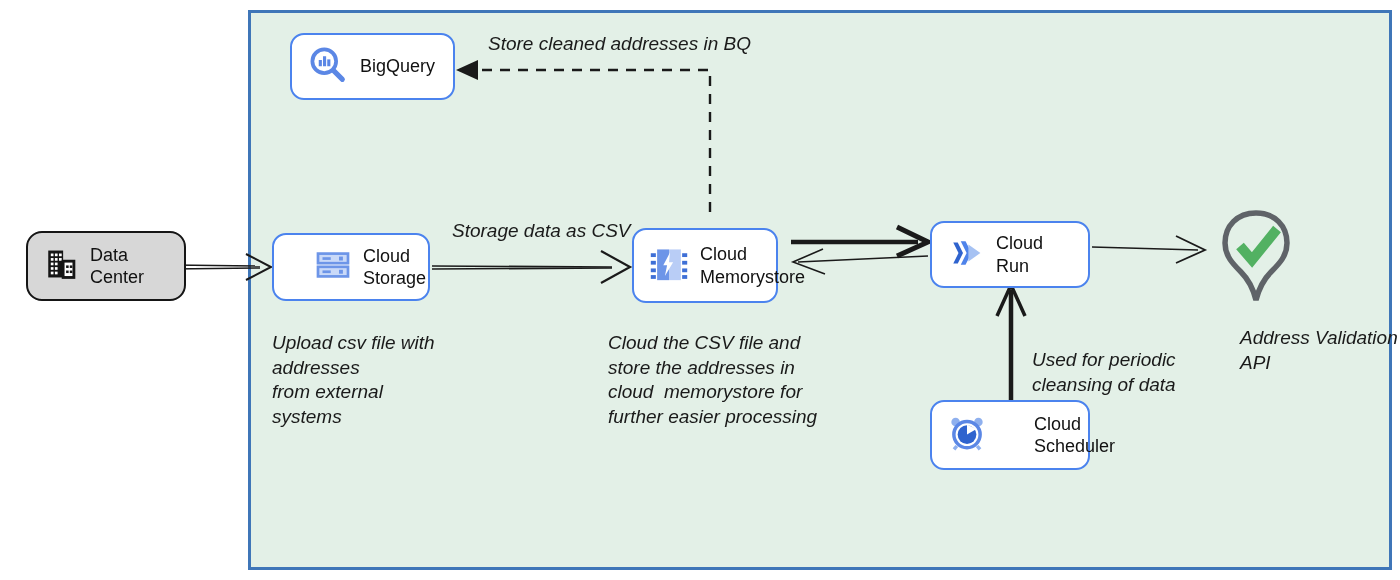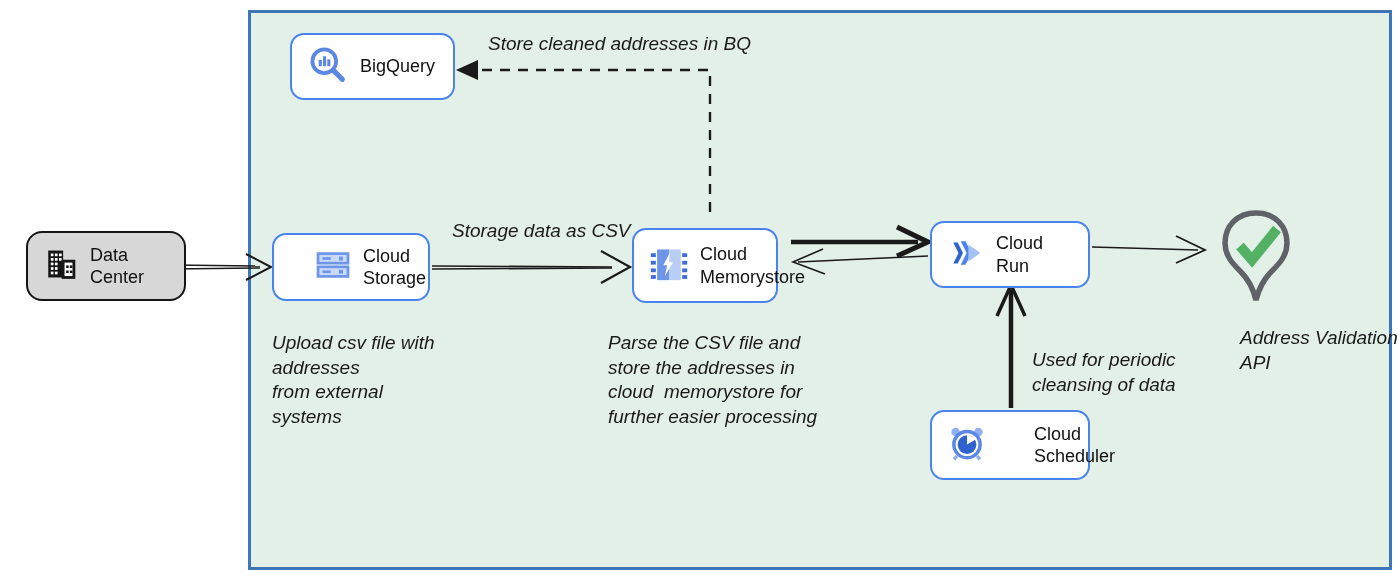--- a/index.html
+++ b/index.html
@@ -11,21 +11,21 @@
   .node{position:absolute;display:flex;align-items:center;gap:12px;
         background:#ffffff;border:2.5px solid #4b83ee;border-radius:14px;
         padding:0 10px 0 16px;box-sizing:border-box;z-index:3;}
   .node-label{font-size:18px;line-height:1.25;white-space:pre-wrap;color:#111;}
   #node-data-center{left:10px;top:231px;width:160px;height:70px;
         background:#d7d7d7;border:2.5px solid #151515;border-radius:16px;margin-left:16px;}
   #node-bigquery{left:290px;top:33px;width:165px;height:67px;}
   #node-cloud-storage{left:272px;top:233px;width:158px;height:68px;padding-left:41px;}
   #node-cloud-memorystore{left:632px;top:228px;width:146px;height:75px;}
   #node-cloud-run{left:930px;top:213px;width:160px;height:67px;margin-top:8px;}
-  #node-cloud-scheduler{left:930px;top:410px;width:160px;height:70px;gap:48px;}
+  #node-cloud-scheduler{left:930px;top:400px;width:160px;height:70px;gap:48px;}
   .diagram-text{position:absolute;font-size:19px;line-height:1.3;
         white-space:pre-wrap;z-index:4;font-style:italic;}
   #label-store-bq{left:488px;top:32px;}
   #label-export-csv{left:452px;top:219px;}
   #note-upload{left:272px;top:331px;width:220px;}
   #note-parse{left:608px;top:331px;width:250px;}
   #label-periodic{left:1032px;top:348px;width:190px;}
   #label-pin{left:1240px;top:326px;width:160px;}
   #pin{position:absolute;left:1220px;top:209px;z-index:3;}
 </style>
@@ -187,21 +187,21 @@
       <path d="M20 37 L32 51 L57 20" fill="none" stroke="#52b162" stroke-width="10"></path>
     </svg>
   </div>
 
   <div class="diagram-text" id="label-store-bq">Store cleaned addresses in BQ</div>
   <div class="diagram-text" id="label-export-csv">Storage data as CSV</div>
   <div class="diagram-text" id="note-upload">Upload csv file with
 addresses
 from external
 systems</div>
-  <div class="diagram-text" id="note-parse">Parse the CSV file and
+  <div class="diagram-text" id="note-parse">Cloud the CSV file and
 store the addresses in
 cloud  memorystore for
 further easier processing</div>
   <div class="diagram-text" id="label-periodic">Used for periodic
 cleansing of data</div>
   <div class="diagram-text" id="label-pin">Address Validation
 API</div>
 
 </div>
 

